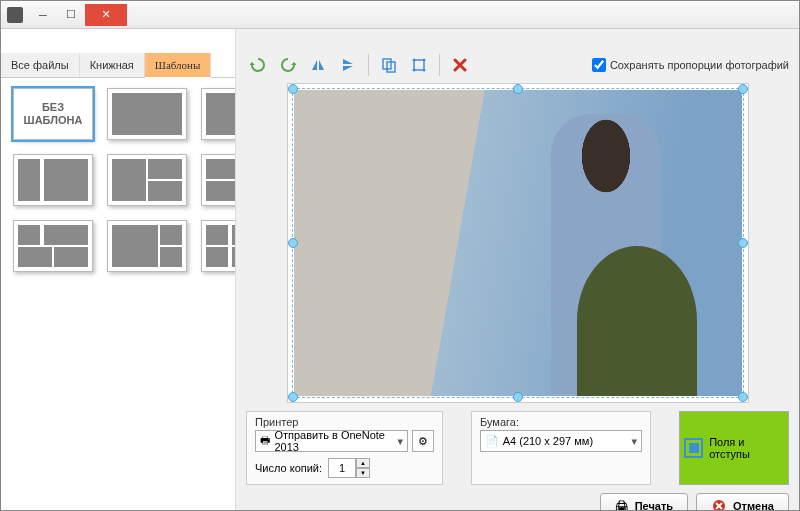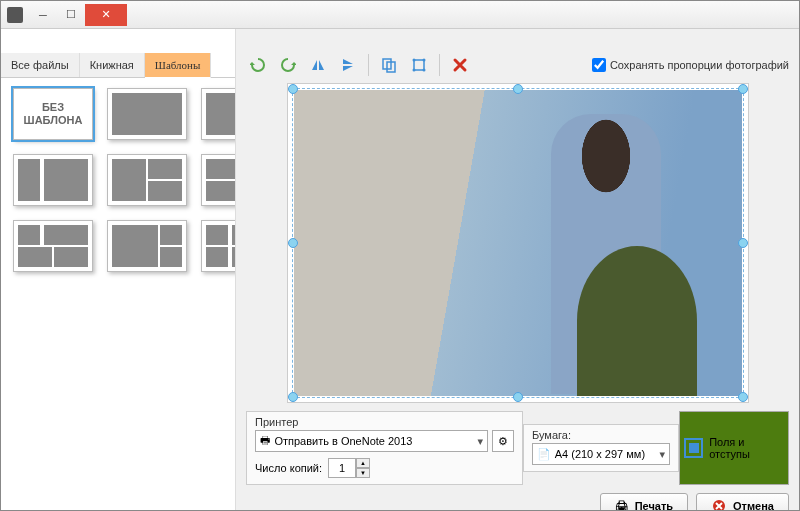--- a/index.html
+++ b/index.html
@@ -30,36 +30,36 @@
 .preview-wrap { flex: 1; display: flex; align-items: center; justify-content: center; padding: 6px 0 4px 0; }
 .preview { width: 462px; height: 320px; background: #fff; border: 1px solid #ccc; position: relative; }
 .preview-sel { position: absolute; left: 4px; top: 4px; right: 4px; bottom: 4px; border: 1px dashed #7db6e0; }
 .handle { width: 10px; height: 10px; background: #8bd3f0; border: 1px solid #4fa3e0; border-radius: 50%; position: absolute; }
 .h-tl{left:-5px;top:-5px}.h-tr{right:-5px;top:-5px}.h-bl{left:-5px;bottom:-5px}.h-br{right:-5px;bottom:-5px}
 .h-tc{left:50%;top:-5px;margin-left:-5px}.h-bc{left:50%;bottom:-5px;margin-left:-5px}
 .h-ml{left:-5px;top:50%;margin-top:-5px}.h-mr{right:-5px;top:50%;margin-top:-5px}
 .photo { position: absolute; left: 6px; top: 6px; right: 6px; bottom: 6px; background: linear-gradient(100deg,#c8c4bb 0%,#c8c4bb 38%,#a0bcd2 38%,#7ca2c8 80%); overflow: hidden; }
 .photo::before { content:""; position:absolute; right:18%; top:8%; width:110px; height:280px; background: radial-gradient(ellipse 40px 60px at 50% 15%, #3a2e28 0%, #3a2e28 60%, transparent 61%), linear-gradient(#8aa5c6,#8aa5c6); border-radius: 40px 40px 0 0; }
 .photo::after { content:""; position:absolute; right:10%; bottom:0; width:120px; height:150px; background:#4a5a2e; border-radius: 50% 50% 0 0; }
-.bottom-zone { display: flex; gap: 0; padding-top: 4px; align-items: center; }
+.bottom-zone { display: flex; gap: 28px; padding-top: 4px; }
 .print-group { flex: 1; border: 1px solid #ccc; background: #fafafa; padding: 4px 8px 6px 8px; }
 .group-label { color: #333; margin-bottom: 2px; }
 .printer-row { display: flex; gap: 4px; align-items: center; }
 .select-like { flex: 1; height: 22px; background: #fff; border: 1px solid #aaa; display: flex; align-items: center; padding: 0 4px; gap: 4px; cursor: pointer; }
 .select-like .chev { margin-left: auto; color: #555; }
 .gear-btn { width: 22px; height: 22px; border: 1px solid #aaa; background: #fff; display: flex; align-items: center; justify-content: center; cursor: pointer; }
 .copies-row { display: flex; align-items: center; gap: 6px; margin-top: 6px; }
 .spin { display: flex; }
 .spin input { width: 28px; height: 20px; border: 1px solid #aaa; text-align: center; }
 .spin-btns { display: flex; flex-direction: column; }
 .spin-btns button { width: 14px; height: 10px; border: 1px solid #aaa; background: #eee; font-size: 6px; line-height: 6px; padding: 0; cursor: pointer; }
-.paper-group { width: 156px; border: 1px solid #ccc; background: #fafafa; padding: 4px 8px 6px 8px; }
+.paper-group { width: 180px; border: 1px solid #ccc; background: #fafafa; padding: 4px 8px 6px 8px; }
 .orient-row { display: flex; gap: 8px; margin-top: 4px; }
 .orient-row label { display: flex; align-items: center; gap: 2px; }
-.margins-btn { width: 110px; border: 1px solid #aaa; background: #4d7c0f; display: flex; align-items: center; justify-content: center; gap: 6px; cursor: pointer; padding: 4px; align-self: stretch; }
+.margins-btn { width: 110px; border: 1px solid #aaa; background: #84cc16; display: flex; align-items: center; justify-content: center; gap: 6px; cursor: pointer; padding: 4px; align-self: stretch; }
 .margins-btn .mico { width: 20px; height: 20px; border: 2px solid #3f8fd6; display: flex; align-items: center; justify-content: center; }
 .margins-btn .mico span { width: 10px; height: 10px; background: #3f8fd6; }
 .action-row { display: flex; justify-content: flex-end; gap: 8px; margin-top: 8px; }
 .btn { height: 26px; padding: 0 14px; border: 1px solid #aaa; background: linear-gradient(#fff,#e9e9e9); display: flex; align-items: center; gap: 6px; font-weight: bold; cursor: pointer; border-radius: 3px; }
 .ico16 { width: 16px; height: 16px; display: inline-block; }
 ::-webkit-scrollbar { width: 17px; }
 ::-webkit-scrollbar-thumb { background: #c8c8c8; }
 </style>
 </head>
 <body>

